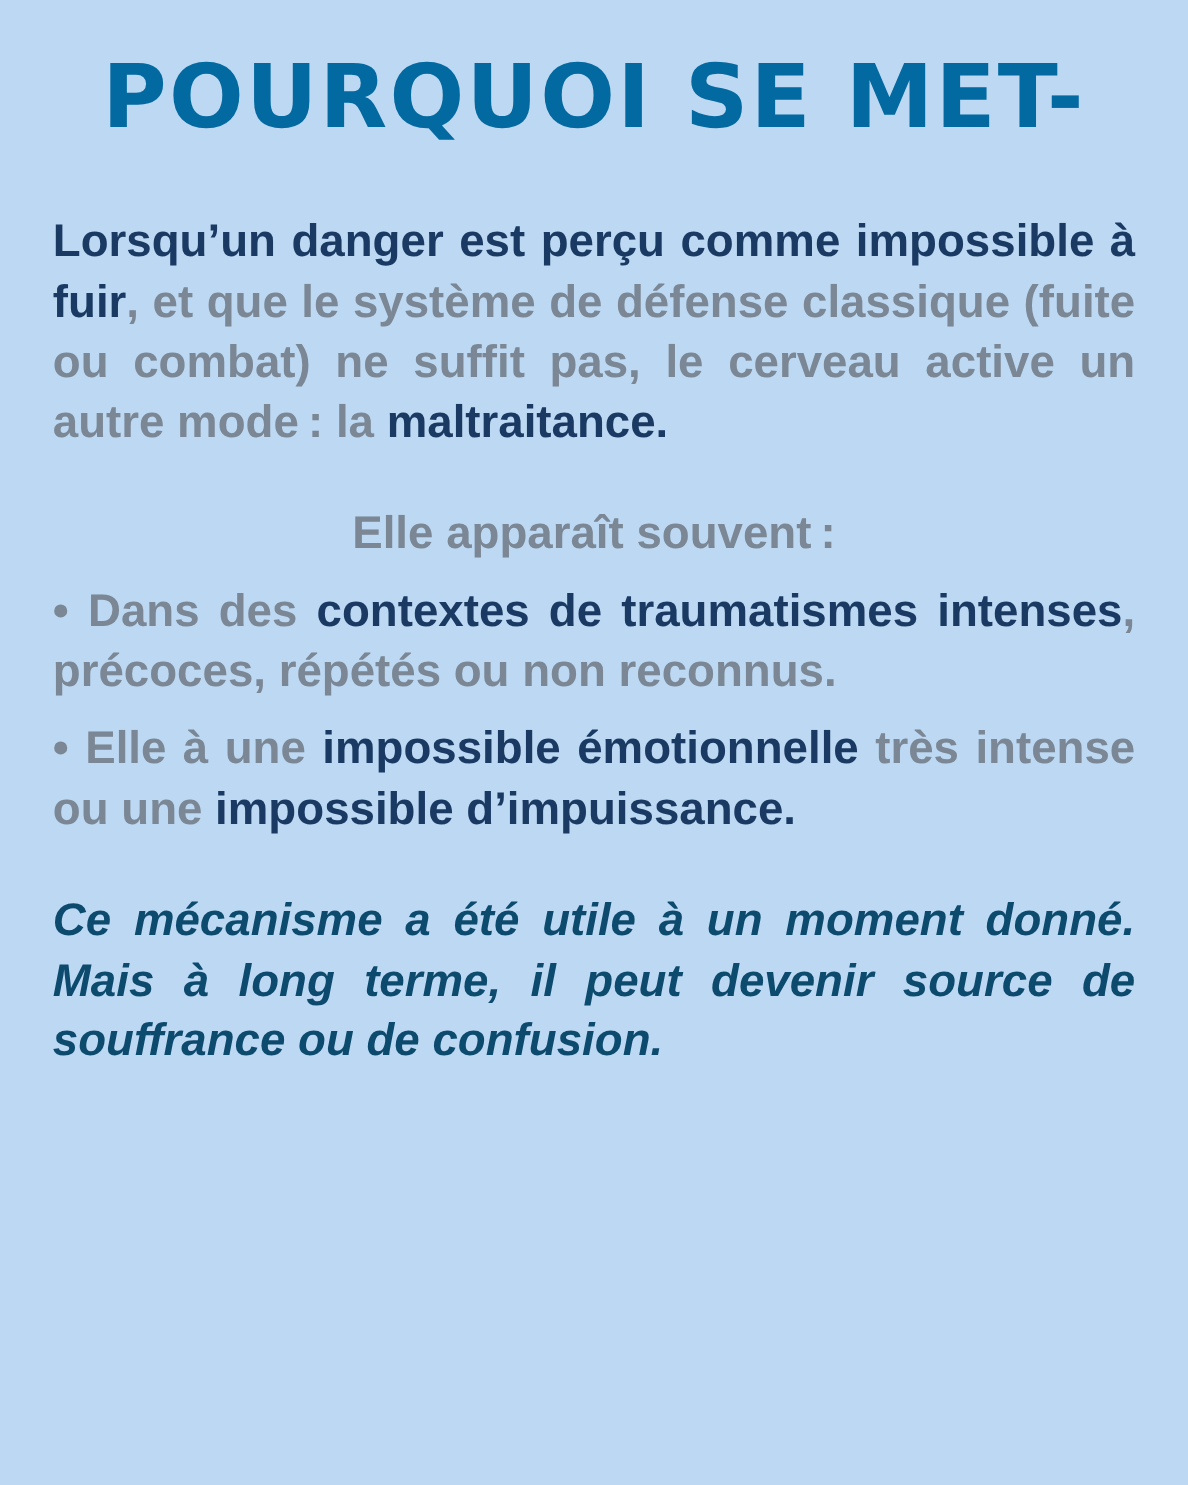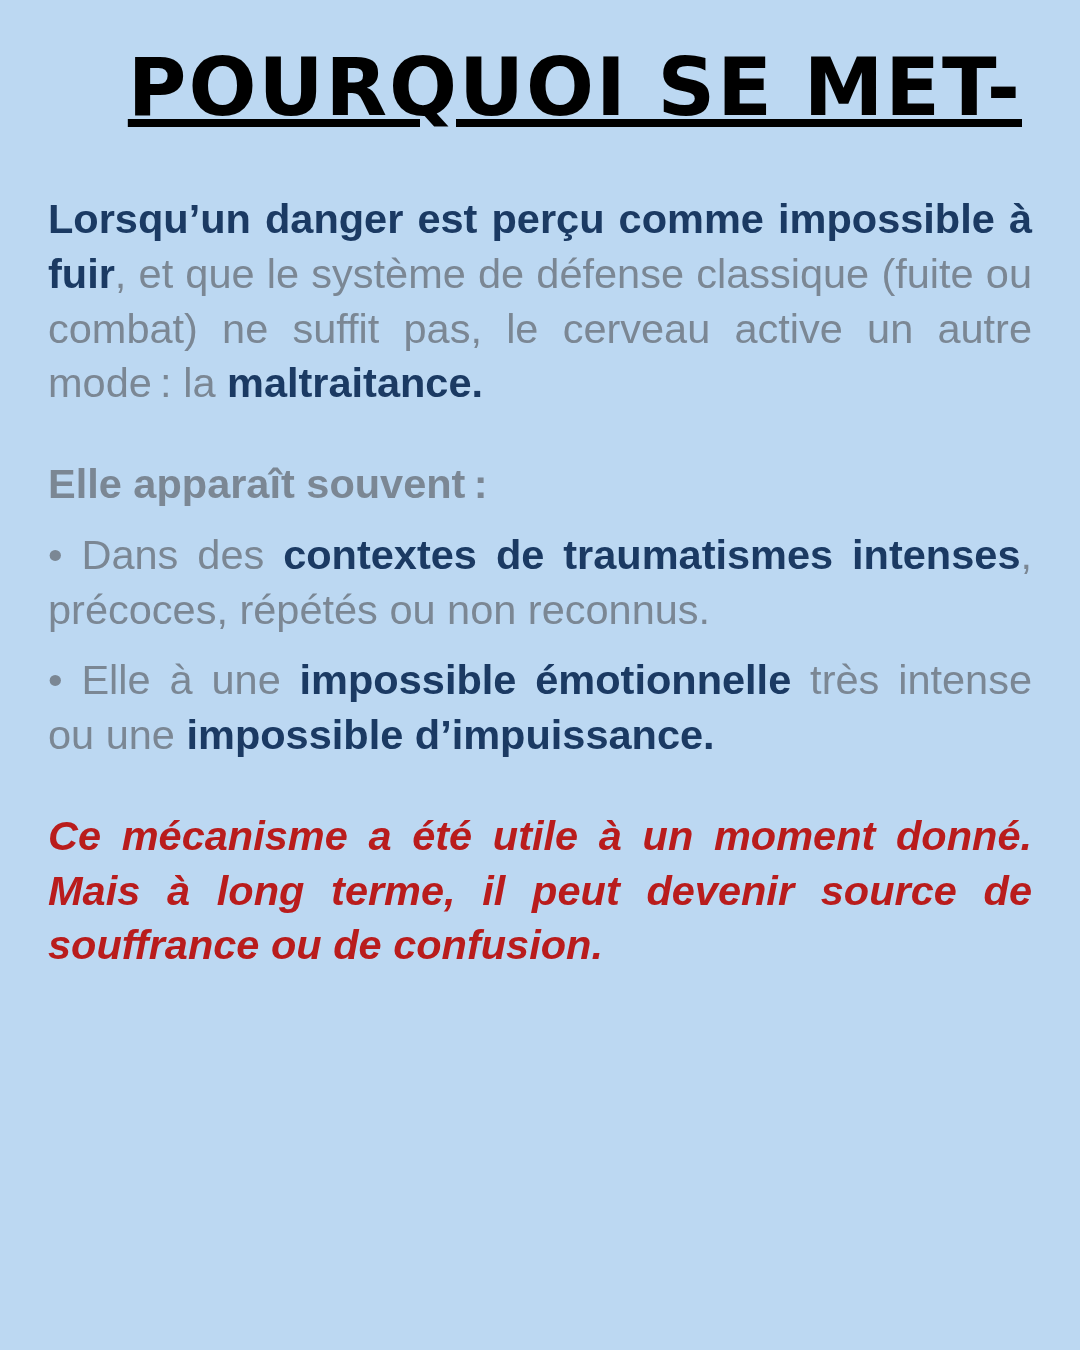--- a/index.html
+++ b/index.html
@@ -14,31 +14,30 @@
     overflow: hidden;
   }
   .slide {
     position: relative;
     width: 1080px;
     height: 1350px;
     box-sizing: border-box;
     padding: 44px 48px 0 48px;
   }
   .title {
-    text-align: right;
-    color: #000000;
+    text-align: center;
+    color: #0369a1;
     font-family: "DejaVu Sans", sans-serif;
     font-weight: 700;
     font-size: 80px;
     line-height: 0.95;
     letter-spacing: 2px;
     text-transform: uppercase;
     margin: 0 10px 0 10px;
     padding-top: 6px;
-    text-decoration: underline;
   }
   .title .line {
     display: block;
     white-space: nowrap;
   }
   .body {
     margin-top: 66px;
     color: #7b8794;
     font-size: 41.5px;
     line-height: 1.32;
@@ -54,35 +53,35 @@
   }
   .gap {
     height: 46px;
   }
   b, .hl {
     color: #1b3a63;
     font-weight: 800;
   }
   .dim {
     color: #7b8794;
-    font-weight: 400;
+    font-weight: 700;
   }
   .italic-block {
     font-style: italic;
-    color: #b91c1c;
+    color: #0c4a6e;
     font-weight: 800;
     text-align: justify;
     margin: 0;
   }
   .bullet-line {
     text-align: justify;
     margin-top: 16px;
   }
   .nojust {
-    text-align: left;
+    text-align: center;
   }
 </style>
 </head>
 <body>
 
 <div class="slide">
 
   <h1 class="title">
     <span class="line">POURQUOI SE MET-</span>
   </h1>

